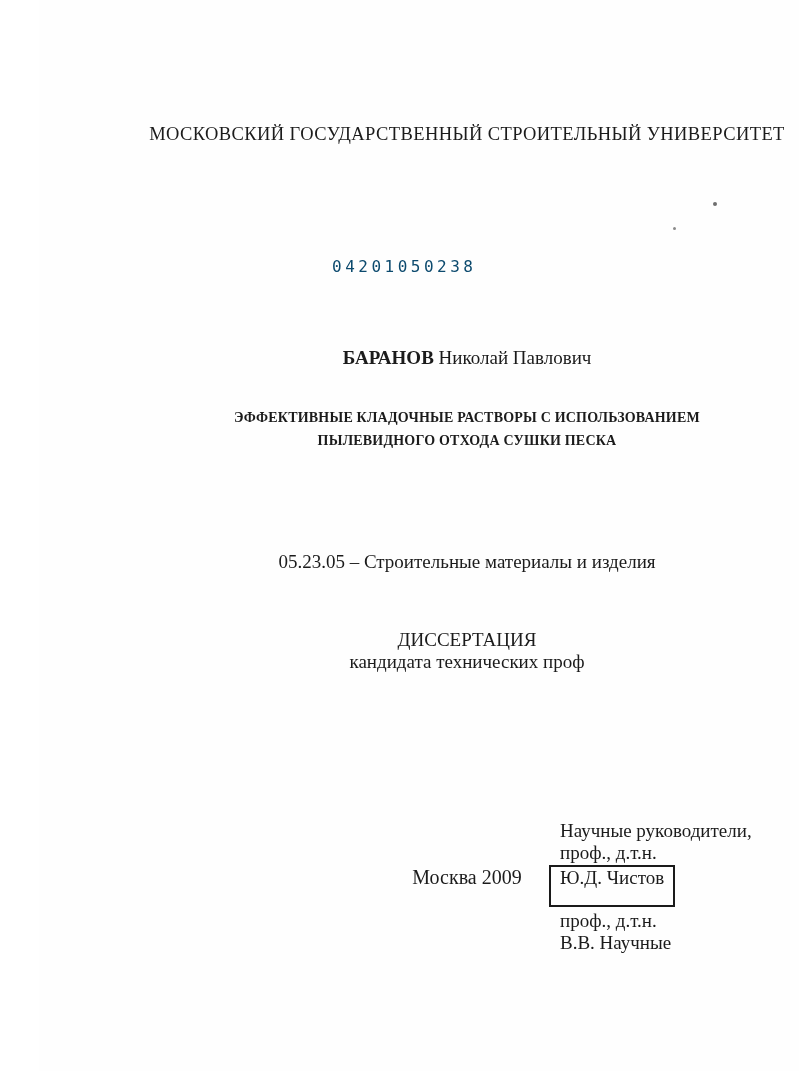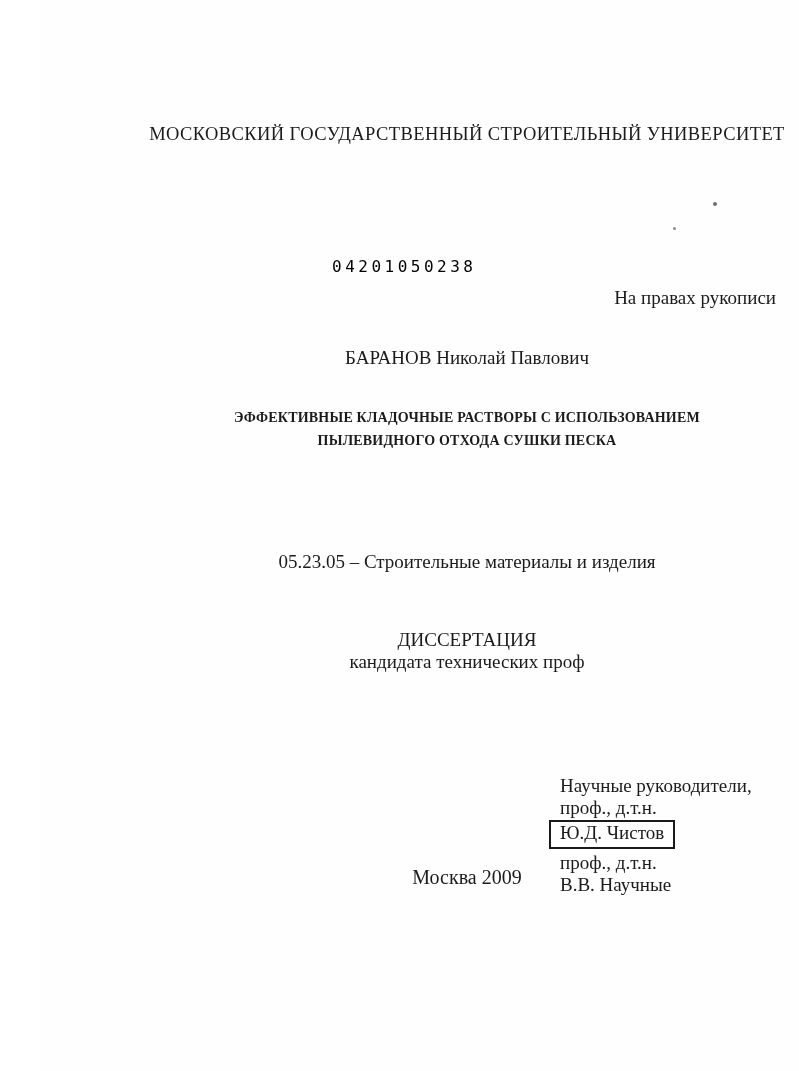--- a/index.html
+++ b/index.html
@@ -30,65 +30,65 @@
     letter-spacing: 0.4px;
     white-space: nowrap;
   }
   .catalog-number {
     position: absolute;
     left: 293px;
     top: 257px;
     font-family: "DejaVu Sans Mono", monospace;
     font-size: 16px;
     letter-spacing: 3.5px;
-    color: #000000;
+    color: #0c4a6e;
   }
   .manuscript-note {
     position: absolute;
     right: 62px;
     top: 287px;
     font-size: 19px;
   }
   .author-line {
     top: 347px;
     font-size: 19px;
     white-space: nowrap;
   }
-  .author-surname { font-weight: normal; }
+  .author-surname { font-weight: bold; }
   .work-title {
     top: 406px;
     font-weight: bold;
     font-size: 14px;
     line-height: 23px;
     letter-spacing: 0.2px;
   }
   .specialty {
     top: 551px;
     font-size: 19px;
     text-align: center;
   }
   .dissertation-block {
     top: 629px;
     font-size: 19px;
     line-height: 22px;
   }
   .supervisors-block {
     position: absolute;
     left: 521px;
-    top: 775px;
+    top: 820px;
     font-size: 19px;
     line-height: 22px;
   }
   .supervisor-name-boxed {
     display: inline-block;
     border: 2px solid #1a1a1a;
     margin-left: -11px;
     margin-top: 1px;
     margin-bottom: 3px;
-    padding: 0 9px 4px 9px;
+    padding: 0 9px 17px 9px;
     line-height: 21px;
   }
   .imprint {
     top: 866px;
     font-size: 20px;
   }
   .speck {
     position: absolute;
     border-radius: 50%;
   }
@@ -105,21 +105,20 @@
 </style>
 </head>
 <body>
 
 <div class="page">
 
   <div class="cline university">МОСКОВСКИЙ ГОСУДАРСТВЕННЫЙ СТРОИТЕЛЬНЫЙ УНИВЕРСИТЕТ</div>
 
   <div class="catalog-number">04201050238</div>
 
-  <div class="manuscript-note">На правах рукописи</div>
 
   <div class="cline author-line">
     <span class="author-surname">БАРАНОВ</span>
     <span>Николай Павлович</span>
   </div>
 
   <div class="cline work-title">
     <div>ЭФФЕКТИВНЫЕ КЛАДОЧНЫЕ РАСТВОРЫ С ИСПОЛЬЗОВАНИЕМ</div>
     <div>ПЫЛЕВИДНОГО ОТХОДА СУШКИ ПЕСКА</div>
   </div>

